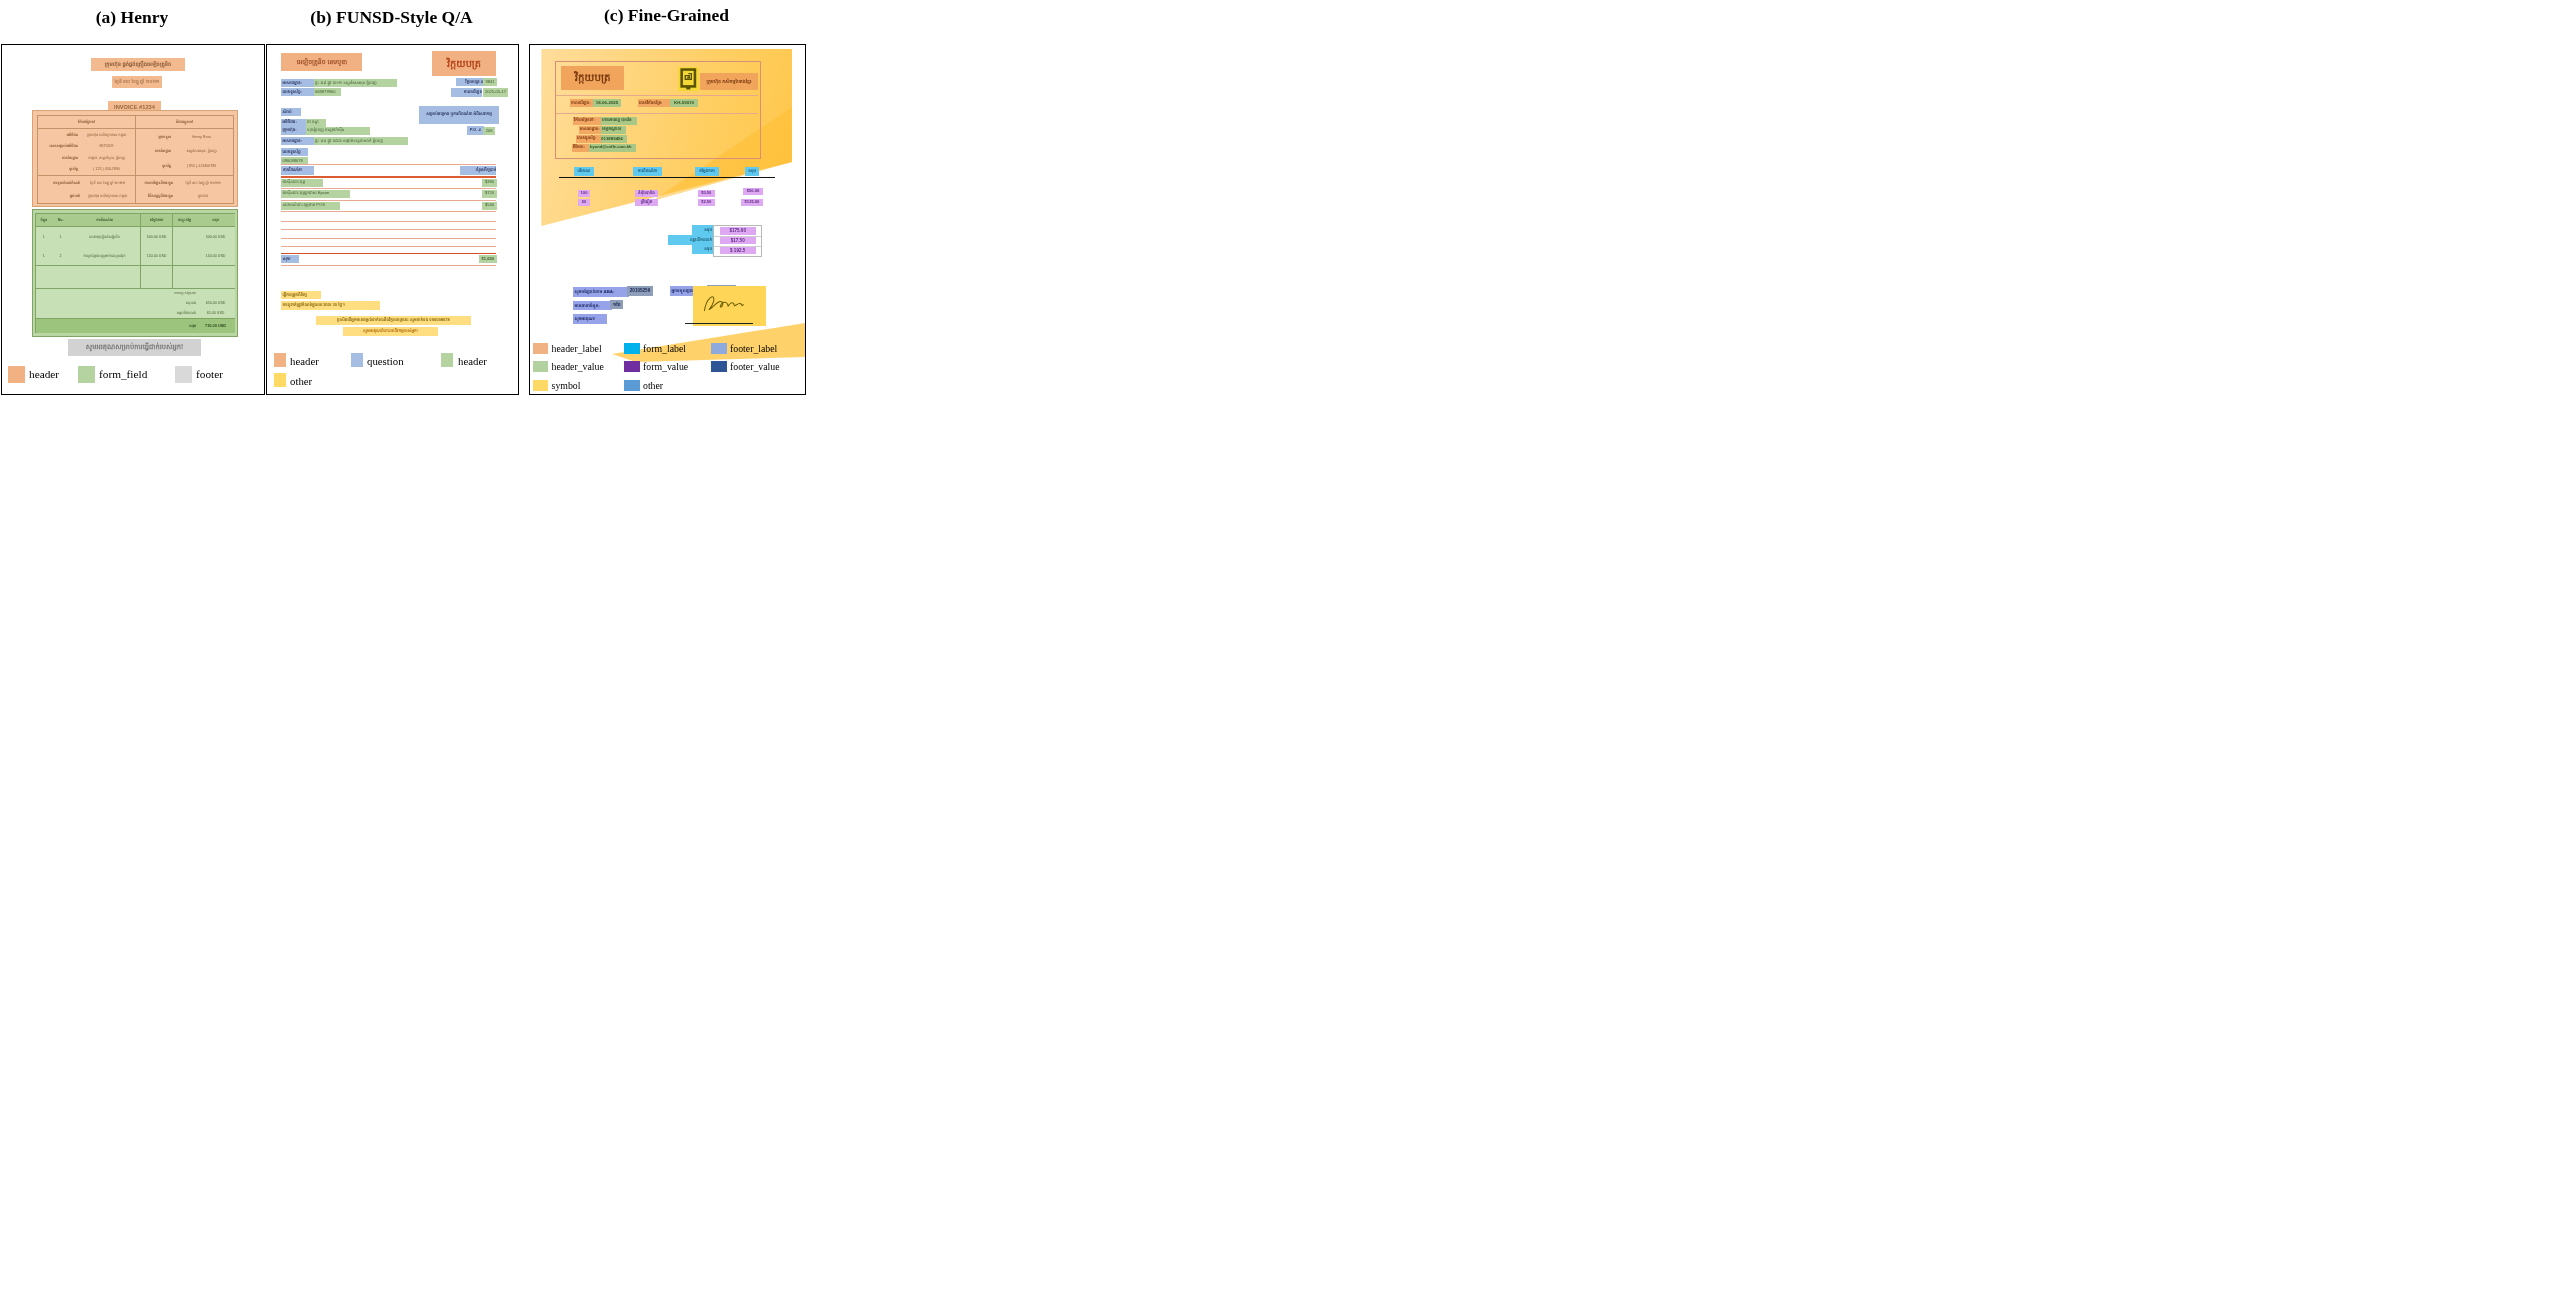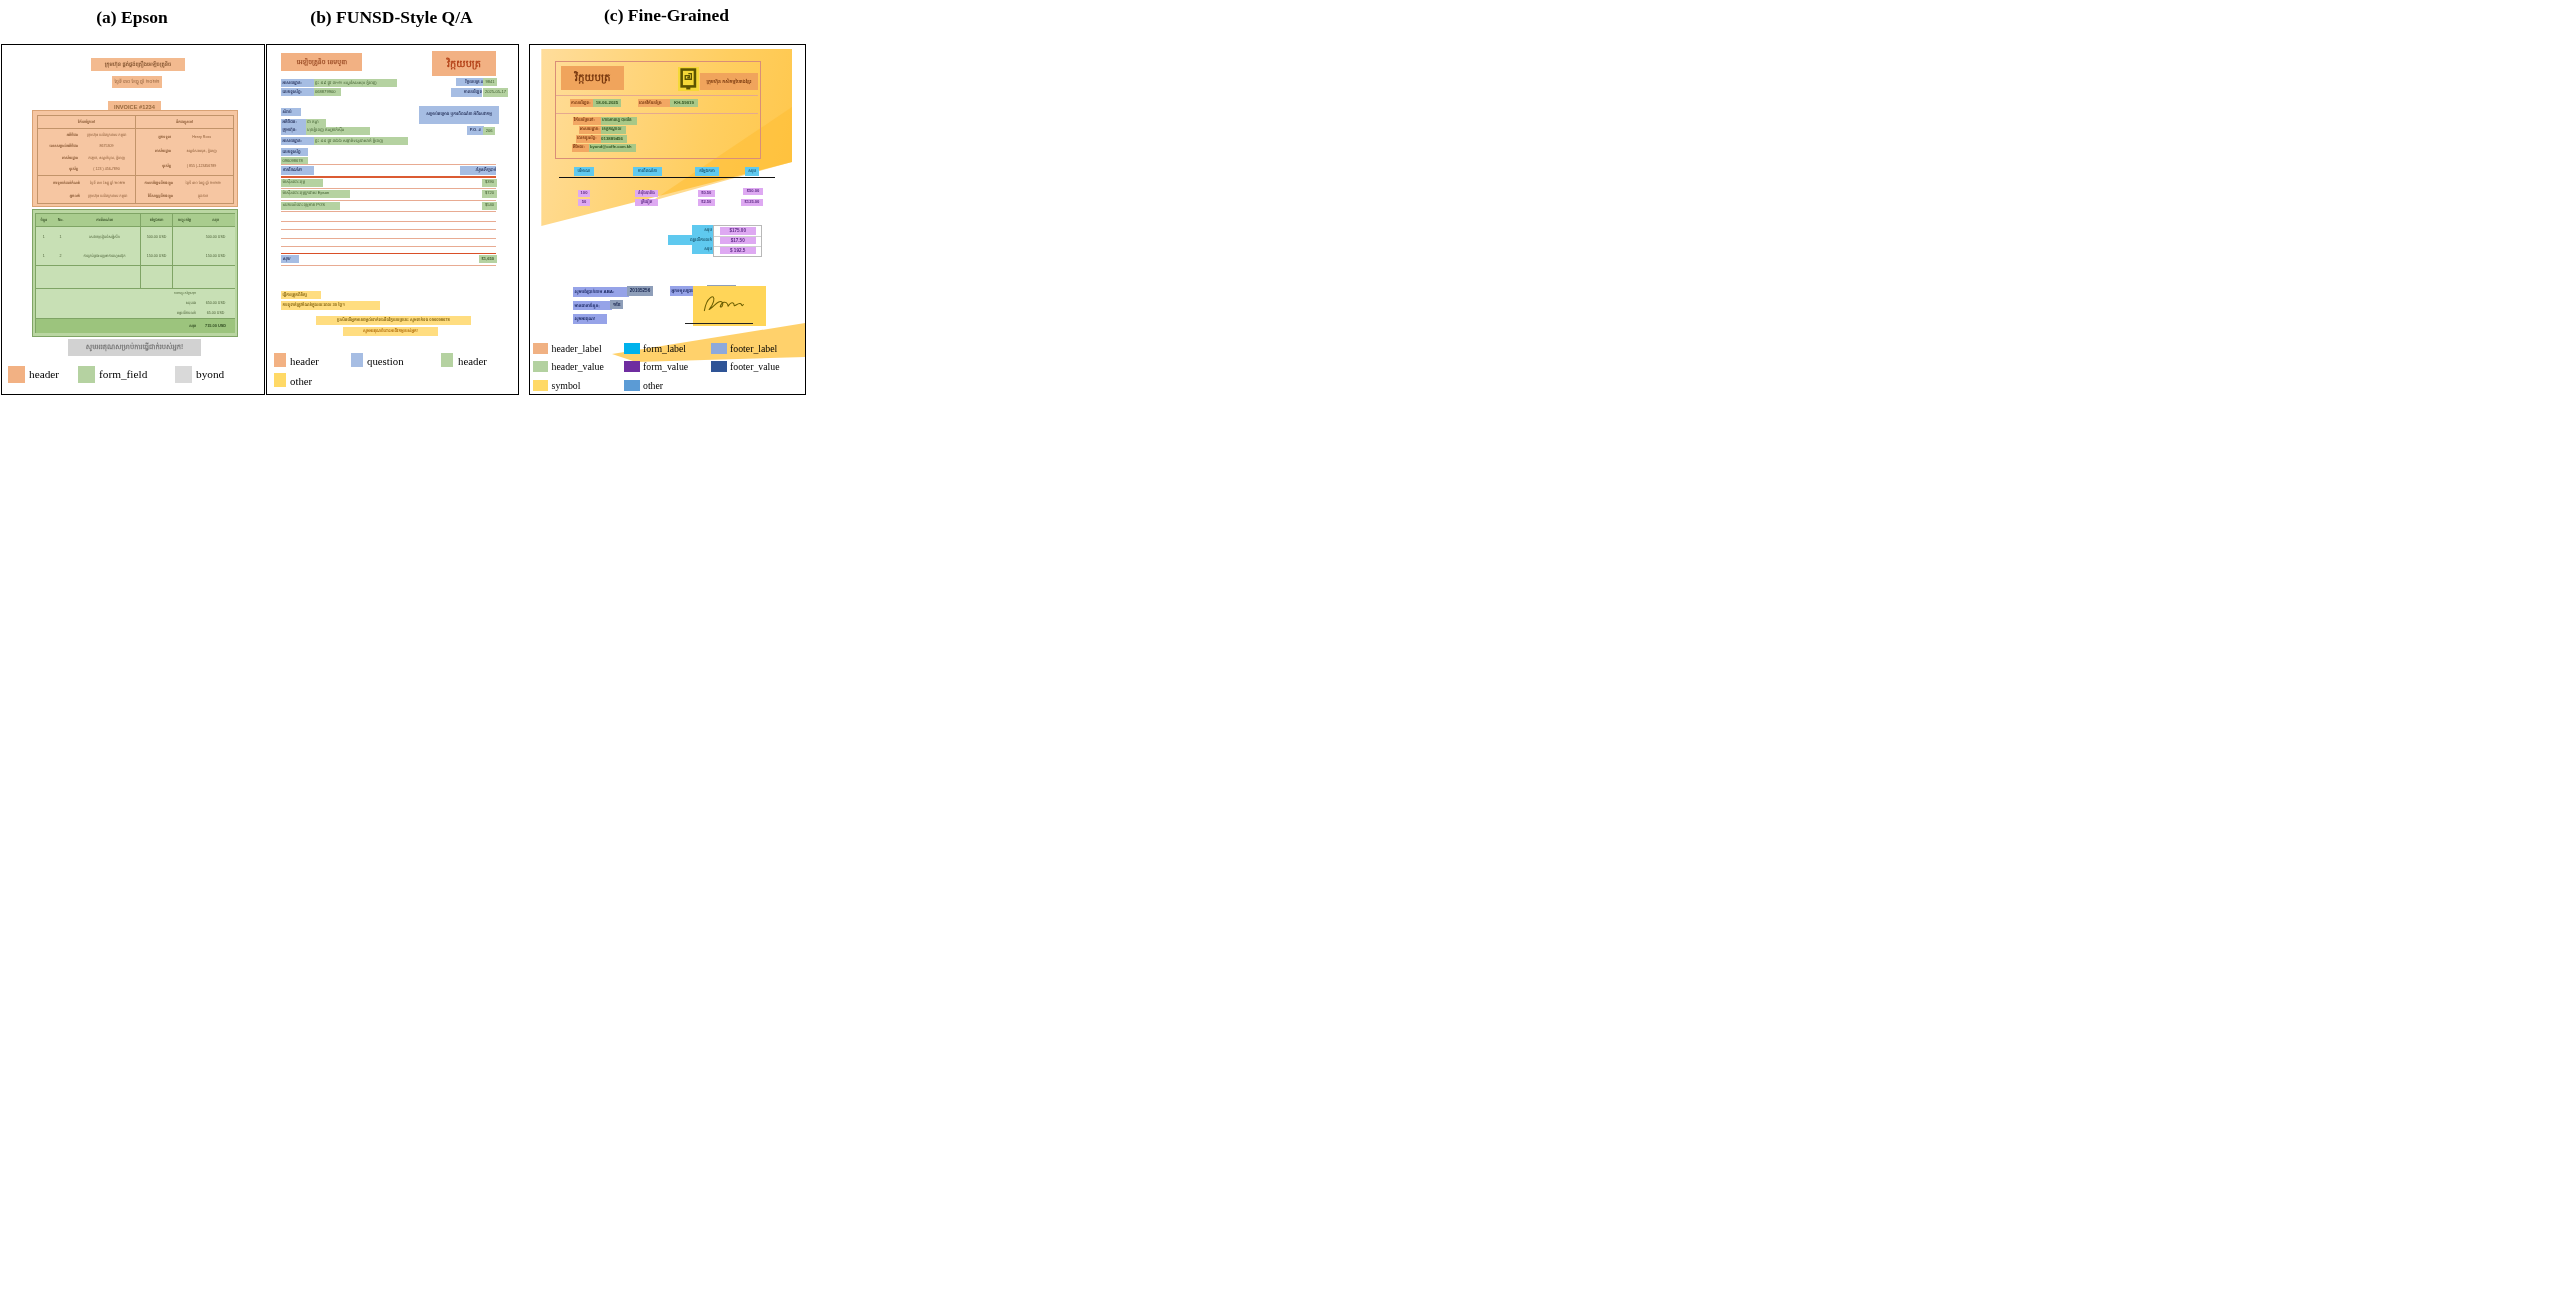--- a/index.html
+++ b/index.html
@@ -36,21 +36,21 @@
   .ftl{background:#96A3E8;color:#1E2B66;font-weight:bold;}
   .ftv{background:#8E9EB9;color:#16244E;font-weight:bold;}
   .legend-label{font-family:"Liberation Serif","DejaVu Serif",serif;color:#000;}
   .sw{position:absolute;}
 </style>
 </head>
 <body>
 
 <div id="canvas">
 
-  <div class="ptitle" style="left:0;width:264px;">(a) Epson</div>
+  <div class="ptitle" style="left:0;width:264px;">(a) Henry</div>
   <div class="ptitle" style="left:266px;width:251px;">(b) FUNSD-Style Q/A</div>
   <div class="ptitle" style="left:529px;width:275px;top:5.2px;">(c) Fine-Grained</div>
 
   <div class="panel" style="left:1px;width:262px;height:349px;">
 
     <div class="abs box a-or" style="left:89px;top:13px;width:94px;height:13.4px;font-size:5.2px;font-weight:bold;">ក្រុមហ៊ុន ផ្គត់ផ្គង់គ្រឿងអេឡិចត្រូនិច</div>
     <div class="abs box a-or" style="left:110px;top:31px;width:50px;height:12px;font-size:4.6px;">ថ្ងៃទី ៣០ ខែធ្នូ ឆ្នាំ ២០២២</div>
     <div class="abs box a-or" style="left:106px;top:56px;width:53px;height:12px;font-size:5.7px;font-weight:bold;color:#96683E;">INVOICE #1234</div>
 
     <div class="abs" style="left:30px;top:65px;width:204px;height:95px;background:#F6C6A2;border:0.5px solid #D9A274;">
@@ -143,21 +143,21 @@
       </div>
     </div>
 
     <div class="abs box" style="left:66px;top:294px;width:133px;height:16.5px;background:#D2D2D2;color:#787878;font-weight:bold;font-size:6.7px;">សូមអរគុណសម្រាប់ការធ្វើជាក់របស់អ្នក!</div>
 
     <div class="sw" style="left: 6.2px; top: 321px; width: 17px; height: 17px; background: rgb(242, 177, 131);"></div>
     <div class="abs legend-label" style="left:27px;top:323px;font-size:11.3px;">header</div>
     <div class="sw" style="left: 76px; top: 321px; width: 17px; height: 17px; background: rgb(181, 210, 161);"></div>
     <div class="abs legend-label" style="left:97px;top:323px;font-size:11.3px;">form_field</div>
     <div class="sw" style="left: 173px; top: 321px; width: 17px; height: 17px; background: rgb(217, 217, 217);"></div>
-    <div class="abs legend-label" style="left:194px;top:323px;font-size:11.3px;">byond</div>
+    <div class="abs legend-label" style="left:194px;top:323px;font-size:11.3px;">footer</div>
   </div>
 
   <div class="panel" style="left:266px;width:251px;height:349px;">
 
     <div class="abs box" style="left:14.4px;top:7.7px;width:81px;height:18.5px;background:#F2B183;color:#A0512A;font-weight:bold;font-size:6.2px;">អេឡិចត្រូនិច ខេមបូឌា</div>
     <div class="abs box" style="left:165px;top:6.2px;width:64px;height:25px;background:#F2B183;color:#B5451B;font-weight:bold;font-size:9.8px;">វិក្កយបត្រ</div>
 
     <div class="abs box left q" style="left:14.4px;top:34px;width:32px;height:8.2px;font-size:4.1px;padding-left:1px;">អាសយដ្ឋាន:</div>
     <div class="abs box left ans" style="left:47px;top:34px;width:82px;height:8.2px;font-size:4.1px;padding-left:1px;">ផ្ទះ ៥៩ ផ្លូវ ៣១២ ខណ្ឌសែនសុខ ភ្នំពេញ</div>
     <div class="abs box left q" style="left:14.4px;top:43px;width:32px;height:8.2px;font-size:4.1px;padding-left:1px;">លេខទូរស័ព្ទ:</div>

